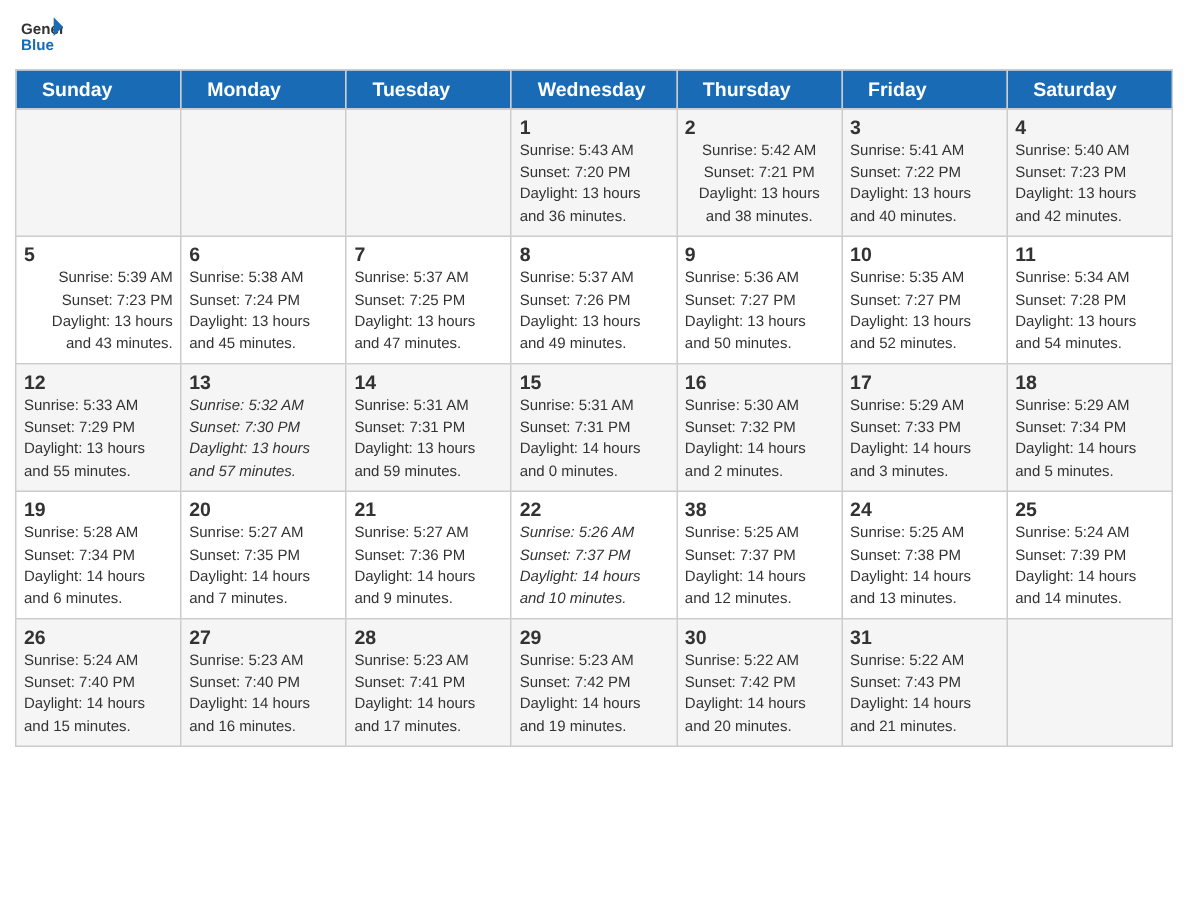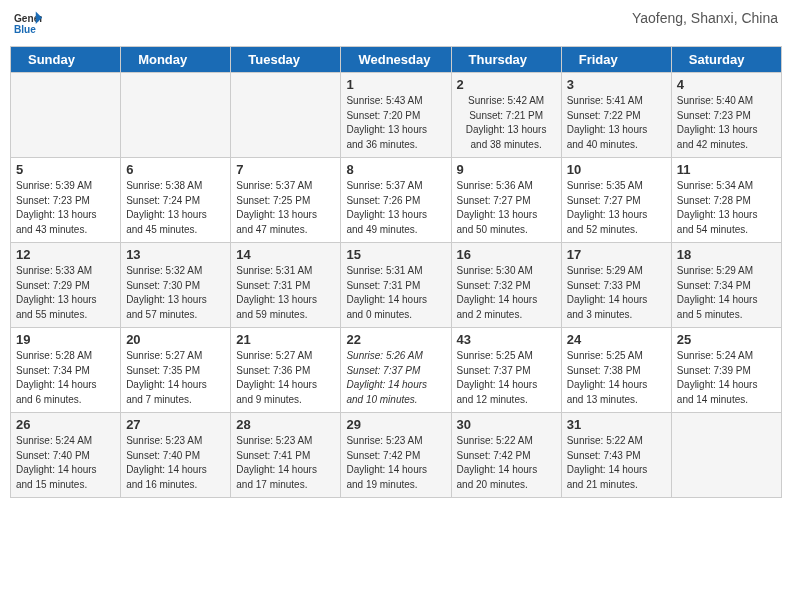--- a/index.html
+++ b/index.html
@@ -85,21 +85,20 @@
 
 <div class="header">
   <div class="logo">
     <svg class="logo-icon" viewBox="0 0 36 36">
       <text x="0" y="16" font-size="13" font-weight="bold" fill="#333">General</text>
       <text x="0" y="30" font-size="13" font-weight="bold" fill="#1a6bb5">Blue</text>
       <polygon points="28,2 36,10 28,18" fill="#1a6bb5"></polygon>
     </svg>
   </div>
   <div class="title-block">
-    <div class="subtitle">Yaofeng, Shanxi, China</div>
   </div>
 </div>
 
 <table>
   <thead>
     <tr>
       <th>Sunday</th>
       <th>Monday</th>
       <th>Tuesday</th>
       <th>Wednesday</th>
@@ -138,21 +137,21 @@
           <span class="day-num">4</span>
           <div class="cell-info" style="white-space: pre-line;">Sunrise: 5:40 AM
 Sunset: 7:23 PM
 Daylight: 13 hours
 and 42 minutes.</div>
         </td>
       </tr>
       <tr>
         <td>
           <span class="day-num">5</span>
-          <div class="cell-info" style="white-space: pre-line;">Sunrise: 5:39 AM
+          <div class="cell-info" style="white-space: pre-line; text-align: right;">Sunrise: 5:39 AM
 Sunset: 7:23 PM
 Daylight: 13 hours
 and 43 minutes.</div>
         </td>
         <td>
           <span class="day-num">6</span>
           <div class="cell-info" style="white-space: pre-line;">Sunrise: 5:38 AM
 Sunset: 7:24 PM
 Daylight: 13 hours
 and 45 minutes.</div>
@@ -196,21 +195,21 @@
       <tr>
         <td>
           <span class="day-num">12</span>
           <div class="cell-info" style="white-space: pre-line;">Sunrise: 5:33 AM
 Sunset: 7:29 PM
 Daylight: 13 hours
 and 55 minutes.</div>
         </td>
         <td>
           <span class="day-num">13</span>
-          <div class="cell-info" style="white-space: pre-line;">Sunrise: 5:32 AM
+          <div class="cell-info" style="white-space: pre-line; font-style: italic;">Sunrise: 5:32 AM
 Sunset: 7:30 PM
 Daylight: 13 hours
 and 57 minutes.</div>
         </td>
         <td>
           <span class="day-num">14</span>
           <div class="cell-info" style="white-space: pre-line;">Sunrise: 5:31 AM
 Sunset: 7:31 PM
 Daylight: 13 hours
 and 59 minutes.</div>
@@ -267,21 +266,21 @@
 and 9 minutes.</div>
         </td>
         <td>
           <span class="day-num">22</span>
           <div class="cell-info" style="white-space: pre-line; font-style: italic;">Sunrise: 5:26 AM
 Sunset: 7:37 PM
 Daylight: 14 hours
 and 10 minutes.</div>
         </td>
         <td>
-          <span class="day-num">43</span>
+          <span class="day-num">38</span>
           <div class="cell-info" style="white-space: pre-line;">Sunrise: 5:25 AM
 Sunset: 7:37 PM
 Daylight: 14 hours
 and 12 minutes.</div>
         </td>
         <td>
           <span class="day-num">24</span>
           <div class="cell-info" style="white-space: pre-line;">Sunrise: 5:25 AM
 Sunset: 7:38 PM
 Daylight: 14 hours

